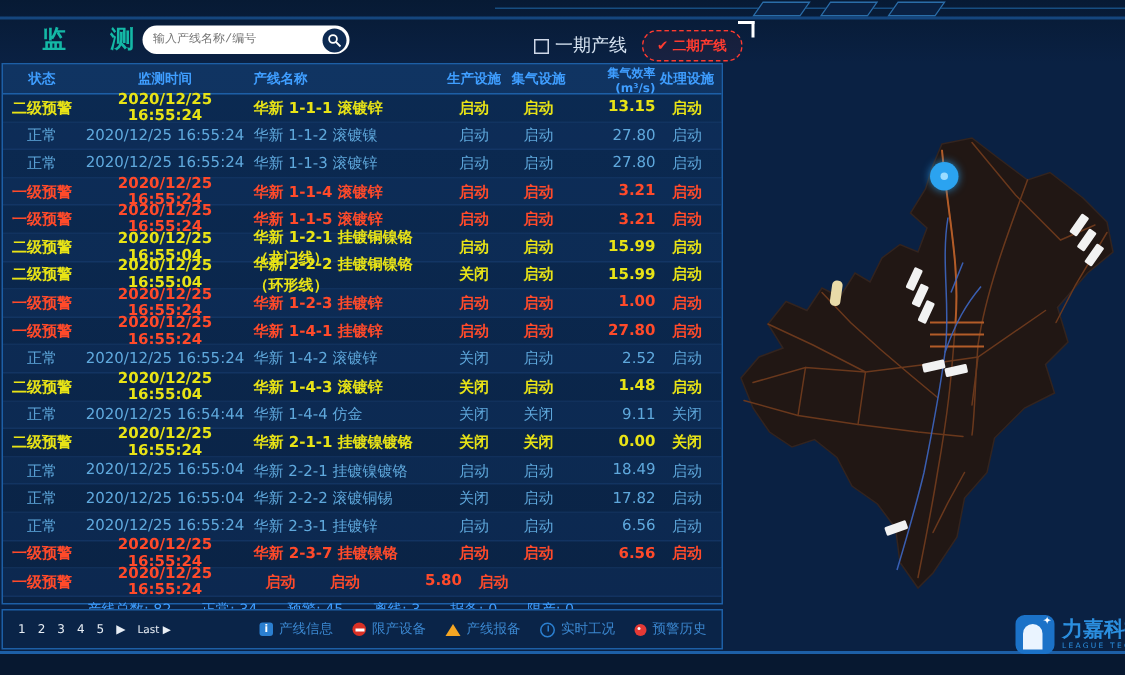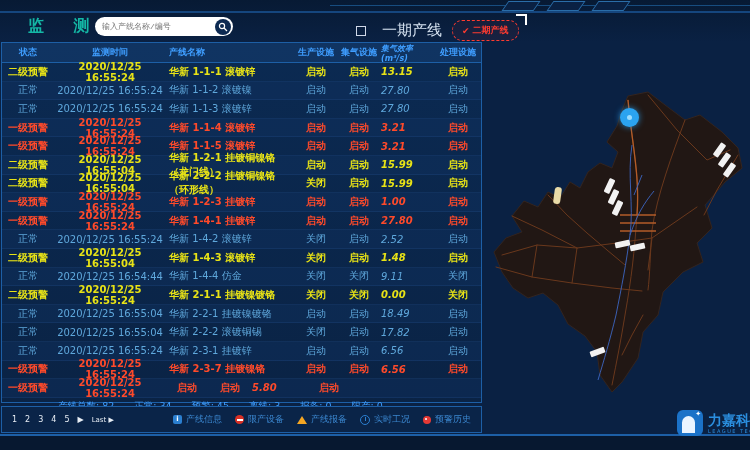--- a/index.html
+++ b/index.html
@@ -18,21 +18,21 @@
          color:#14b8a6;letter-spacing:12px;white-space:nowrap;}
 
   .search{position:absolute;left:95px;top:17px;width:138px;height:19px;background:#fff;
           border-radius:10px;display:flex;align-items:center;overflow:hidden;}
   .search input{border:0;outline:none;background:transparent;flex:1;min-width:0;
                 font-size:8px;color:#444;padding:0 7px;font-family:Liberation Mono, monospace;}
   .search-btn{width:16px;height:16px;border-radius:50%;background:#0d2a52;margin-right:2px;
               flex:0 0 auto;display:flex;align-items:center;justify-content:center;cursor:pointer;}
 
   .tabs{position:absolute;left:356px;top:20px;display:flex;gap:10px;align-items:center;}
-  .tab-phase1{display:flex;gap:16px;align-items:center;color:#d7e4f2;font-size:15px;cursor:pointer;}
+  .tab-phase1{display:flex;gap:4px;align-items:center;color:#d7e4f2;font-size:12px;cursor:pointer;}
   .checkbox{width:8px;height:8px;border:1px solid #cfd8e8;background:transparent;}
   .tab-phase2{position:relative;color:#ff3b30;font-size:9px;font-weight:bold;
               border:1px dashed #ff3b30;border-radius:10px;padding:3px 9px;cursor:pointer;
               display:flex;gap:3px;align-items:center;background:rgba(255,59,48,.06);}
   .corner{position:absolute;right:-9px;top:-7px;width:9px;height:9px;
           border-top:2px solid #fff;border-right:2px solid #fff;}
 
   
   .panel{position:absolute;left:1px;top:42px;width:481px;height:361px;box-sizing:border-box;
          border:1px solid #1d5fa6;background:linear-gradient(#0b2a52,#0a2345);}
@@ -43,21 +43,21 @@
   .tbody .trow:nth-child(even){background:rgba(18,52,100,.35);}
   .lv-normal{color:#5fa8dc;}
   .lv-warn2{color:#e8e316;font-weight:bold;}
   .lv-warn1{color:#ff4a2a;font-weight:bold;}
 
   .c-status{width:52px;text-align:center;}
   .c-time{width:112px;text-align:center;}
   .c-name{width:129px;text-align:left;padding-left:3px;box-sizing:border-box;}
   .c-prod{width:42px;text-align:center;}
   .c-gas{width:44px;text-align:center;}
-  .c-eff{width:56px;text-align:left;font-style:italic;}
+  .c-eff{width:56px;text-align:right;}
   .c-treat{width:42px;text-align:center;}
   .thead .c-eff{font-size:8px;}
 
   .summary{display:flex;align-items:center;height:18px;color:#3f9eff;font-size:9.5px;
            padding-left:56px;}
   .summary .sitem{margin-right:20px;white-space:nowrap;}
 
   
   .footer{position:absolute;left:1px;top:406px;width:481px;height:27px;box-sizing:border-box;
           border:1px solid #1d5fa6;background:#0a2448;display:flex;align-items:center;

